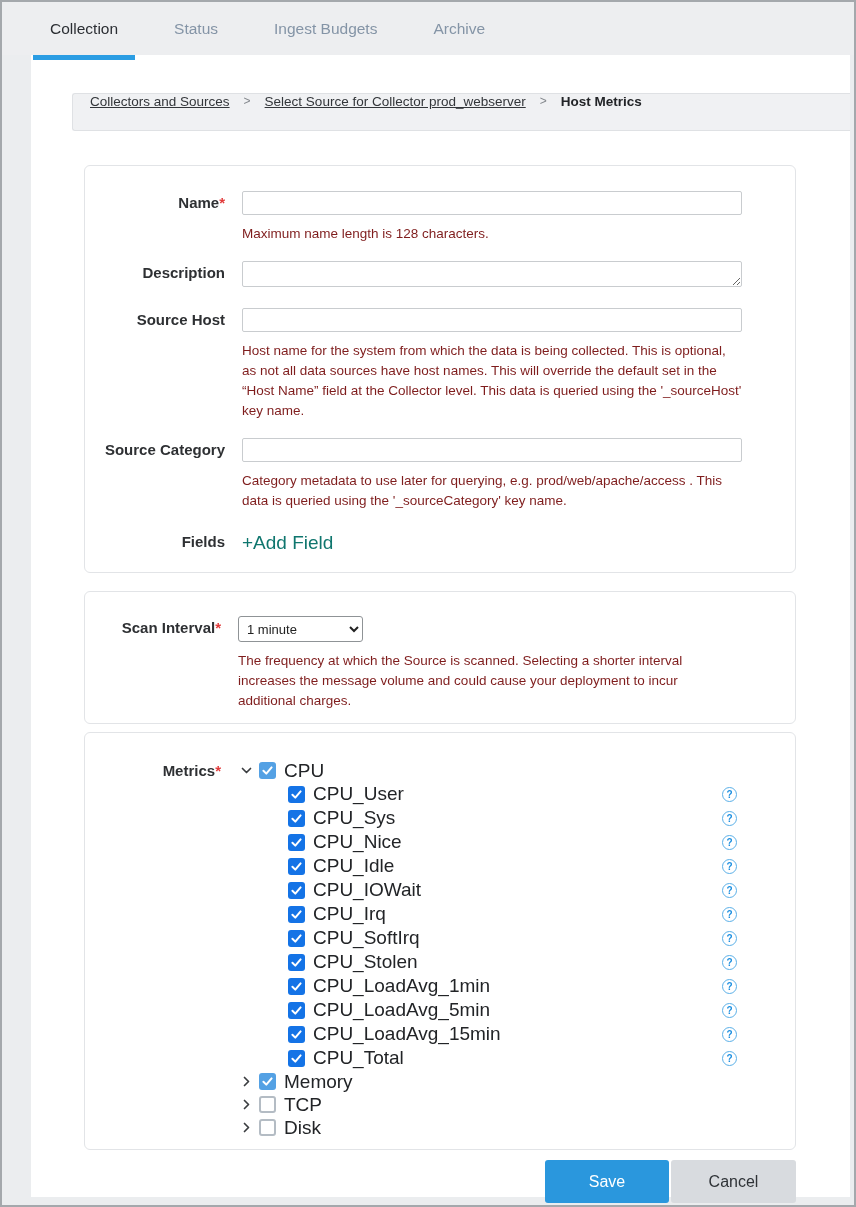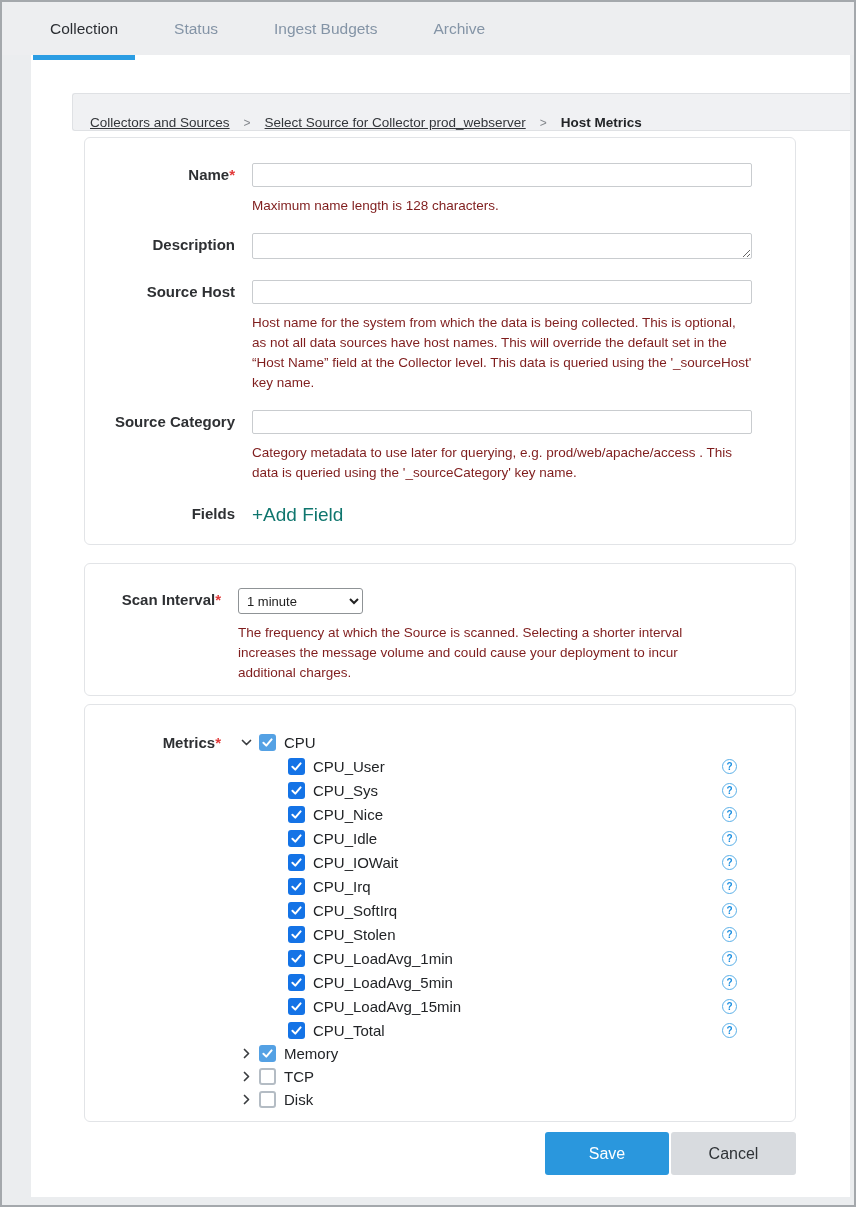--- a/index.html
+++ b/index.html
@@ -50,40 +50,40 @@
   }
   
   .breadcrumb {
     margin:38px 0 0 41px;
     height:38px;
     background:#f0f1f3;
     border:1px solid #dfe1e4;
     border-right:none;
     border-radius:3px 0 0 3px;
     display:flex;
-    align-items:flex-end;
+    align-items:flex-start;
     padding-left:17px;
     font-size:13.5px;
   }
   .bc-link {
     color:#33363a;
     text-decoration:underline;
     cursor:pointer;
   }
   .bc-sep { color:#84888d; font-size:12px; margin:0 14px; }
   .bc-current { color:#222427; font-weight:bold; }
   
   .card {
     margin-left:53px;
     width:712px;
     background:#fff;
     border:1px solid #e2e4e7;
     border-radius:6px;
   }
-  .card-1 { margin-top:6px; padding:25px 0 18px 14px; }
+  .card-1 { margin-top:34px; padding:25px 0 18px 4px; }
   .card-2 { margin-top:18px; padding:24px 0 12px 0; }
   .card-3 { margin-top:8px; padding:26px 0 10px 0; }
   .form-row { display:flex; }
   .form-label {
     width:153px;
     flex:0 0 153px;
     text-align:right;
     padding-right:17px;
     padding-top:3px;
     font-size:15px;
@@ -159,21 +159,21 @@
     align-items:center;
     justify-content:center;
     cursor:pointer;
     flex:0 0 17px;
   }
   .cb-on { background:#1473e6; }
   .cb-light { background:#54a1e4; }
   .cb-off { background:#fff; border:2px solid #b4bcc4; }
   .tree-label {
     margin-left:8px;
-    font-size:15px;
+    font-size:19px;
     color:#222427;
   }
   .tree-spacer { flex:1; }
   .help-icon {
     width:15px; height:15px;
     border-radius:50%;
     border:1px solid #5bb0e8;
     color:#1d8fe0;
     font-size:10px;
     font-weight:bold;

